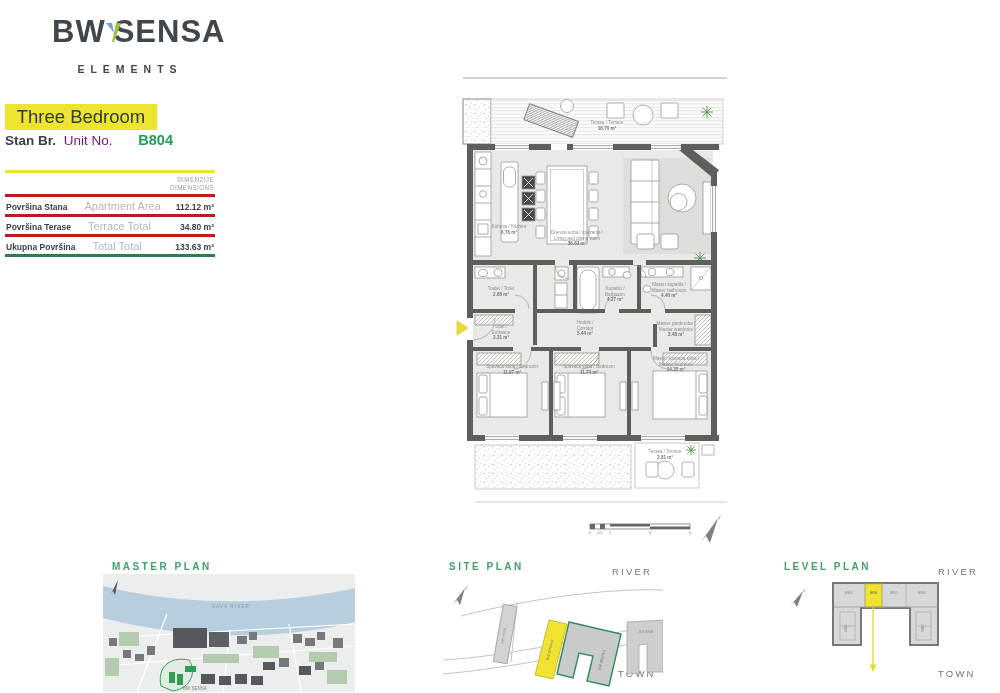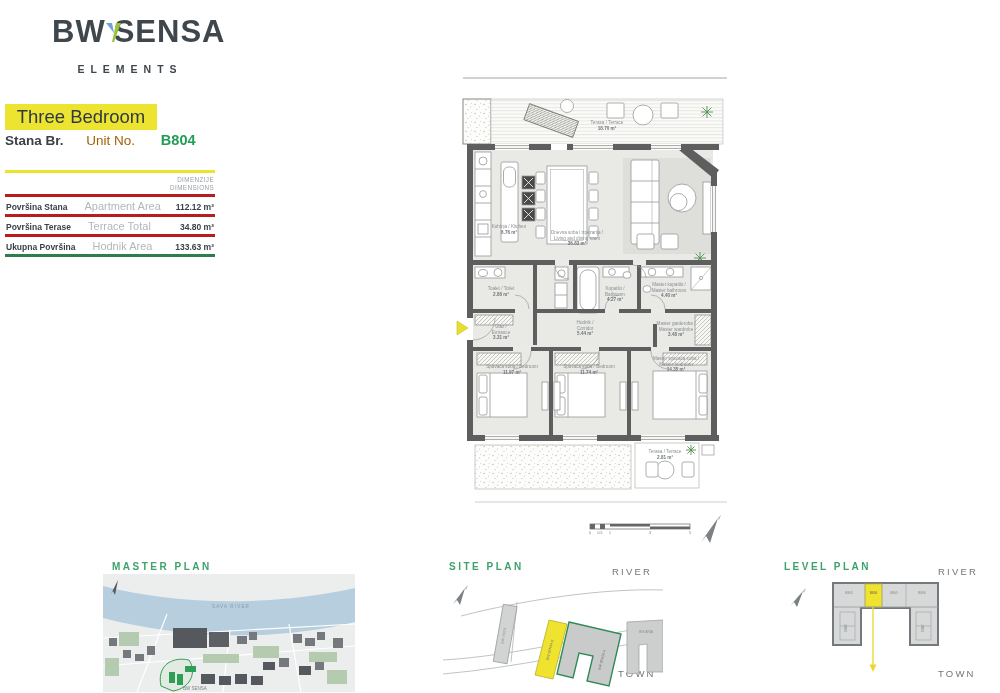--- a/index.html
+++ b/index.html
@@ -12,21 +12,21 @@
   .logo-row{font-size:31px;font-weight:600;color:#3f474d;letter-spacing:1px;position:relative;line-height:1;}
   .logo-wedge{position:absolute;left:54px;top:6px;}
   .logo-sub{font-size:10.5px;font-weight:bold;letter-spacing:6px;color:#3f474d;margin-top:16px;padding-left:6px;}
 
   
   #title-band{left:5px;top:104px;width:152px;height:26px;background:#ede432;
               display:flex;align-items:center;justify-content:center;
               font-size:18.5px;font-weight:500;color:#2f3a41;}
   #unit-row{left:5px;top:132px;font-size:13.5px;}
   #unit-row .sr{font-weight:bold;color:#3b4247;}
-  #unit-row .en{color:#a16207;margin-left:19px;}
+  #unit-row .en{color:#701a75;margin-left:4px;}
   #unit-row .no{color:#1f9d55;font-weight:bold;margin-left:22px;font-size:14.5px;}
 
   
   #dims{left:5px;top:170px;width:210px;font-size:8.5px;}
   #dims .line-y{height:3px;background:#ece32f;}
   #dims .line-g{height:3px;background:#2e7d4f;}
   #dims .hdr{text-align:right;font-size:6.3px;color:#9aa0a4;letter-spacing:.4px;line-height:1.3;padding:3px 1px 2px;}
   #dims .row{display:flex;align-items:baseline;padding:2.5px 1px;border-top:3px solid #b91c1c;}
   #dims .row .sr{font-weight:bold;color:#3b4247;}
   #dims .row .en{color:#b3b7ba;margin-left:17px;font-size:11px;}
@@ -51,21 +51,21 @@
     <svg class="logo-wedge" width="15" height="21">
       <polygon points="0,1 6,1 8,11" fill="#6fa3d8"></polygon>
       <polygon points="8,11 10,1 15,1 8,20 6,20" fill="#9cc23f"></polygon>
     </svg>
   </div>
   <div class="logo-sub">ELEMENTS</div>
 </div>
 
 <div id="title-band" class="abs">Three Bedroom</div>
 <div id="unit-row" class="abs">
-  <span class="sr">Stana Br.</span>
+  <span class="sr">Stan Br.</span>
   <span class="en">Unit No.</span>
   <span class="no">B804</span>
 </div>
 
 <div id="dims" class="abs">
   <div class="line-y"></div>
   <div class="hdr">
     <div>DIMENZIJE</div>
     <div>DIMENSIONS</div>
   </div>
@@ -74,21 +74,21 @@
     <span class="en">Apartment Area</span>
     <span class="val">112.12 m²</span>
   </div>
   <div class="row">
     <span class="sr">Površina Terase</span>
     <span class="en">Terrace Total</span>
     <span class="val">34.80 m²</span>
   </div>
   <div class="row">
     <span class="sr">Ukupna Površina</span>
-    <span class="en">Hodnik Area</span>
+    <span class="en">Total Total</span>
     <span class="val">133.63 m²</span>
   </div>
   <div class="line-g"></div>
 </div>
 
 <div id="plan" class="abs">
 <svg width="282" height="482" viewBox="0 0 282 482">
   <defs>
     <pattern id="hatchH" width="4" height="3.4" patternUnits="userSpaceOnUse">
       <rect width="4" height="3.4" fill="#fbfbfa"></rect>

